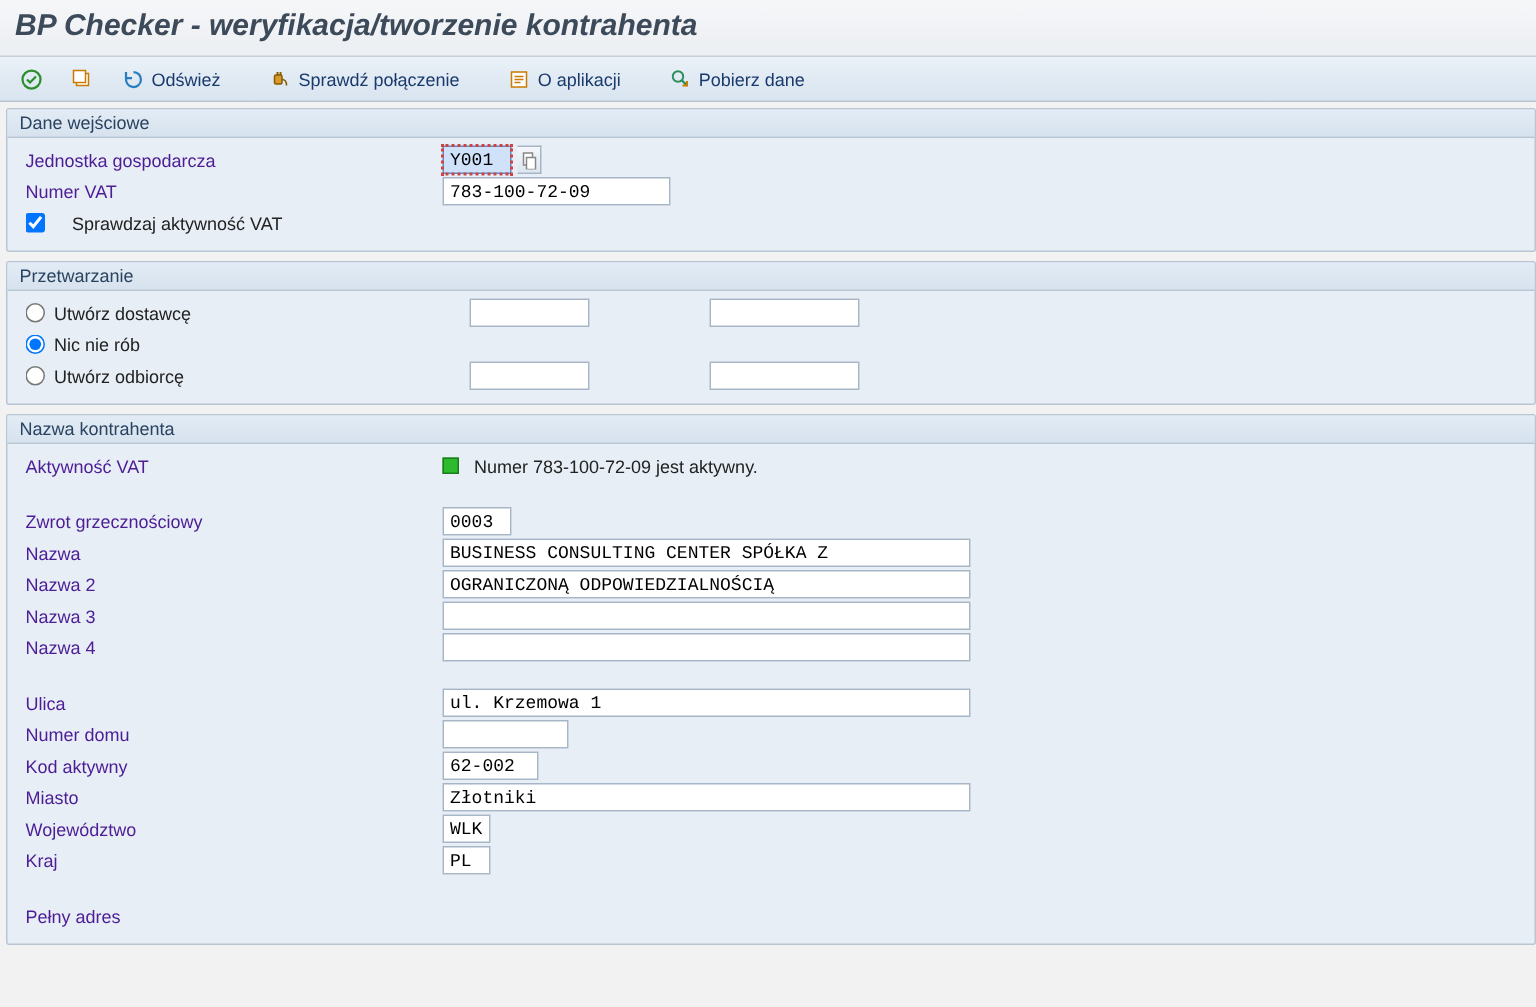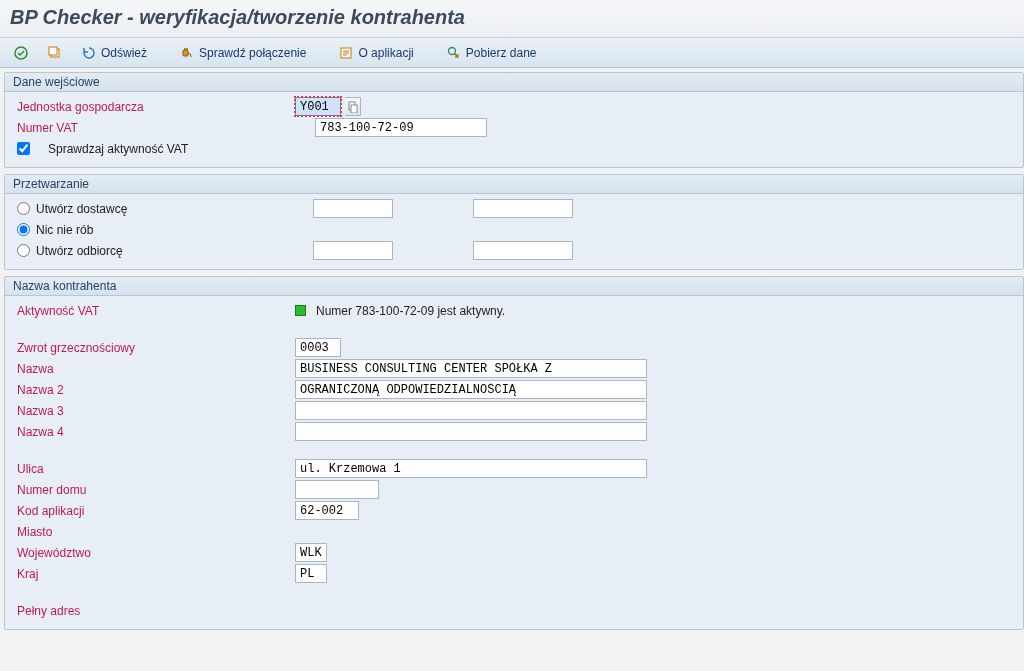--- a/index.html
+++ b/index.html
@@ -73,35 +73,35 @@
   }
   .row {
     display: flex;
     align-items: center;
     height: 21px;
     gap: 4px;
   }
   .lbl {
     width: 278px;
     padding-left: 2px;
-    color: #be185d;
+    color: #4c1d95;
   }
   .lbl.indent { padding-left: 4px; }
   .field {
     border: 1px solid #a7b6c6;
     background: #fff;
     font-family: "Courier New", monospace;
     font-size: 12px;
     padding: 1px 4px;
     height: 19px;
     line-height: 15px;
   }
   .field.w-xs  { width: 46px; }
   .field.w-sm  { width: 84px; }
-  .field.w-md  { width: 172px; margin-left: 20px; }
+  .field.w-md  { width: 152px; }
   .field.w-lg  { width: 352px; }
   .field.w-num { width: 64px; }
   .field.w-2c  { width: 32px; }
   .field.sel {
     background: #cfe2f9;
     border: 1px solid #5a8fc7;
     outline: 2px dotted #c44;
     outline-offset: -1px;
   }
   .search-help {
@@ -291,25 +291,26 @@
       <div class="spacer14"></div>
       <div class="row">
         <div class="lbl indent">Ulica</div>
         <input class="field w-lg" value="ul. Krzemowa 1" style="">
       </div>
       <div class="row">
         <div class="lbl indent">Numer domu</div>
         <input class="field w-sm" value="" style="">
       </div>
       <div class="row">
-        <div class="lbl indent">Kod aplikacji</div>
+        <div class="lbl indent">Kod aktywny</div>
         <input class="field w-num" value="62-002" style="">
       </div>
       <div class="row">
         <div class="lbl indent">Miasto</div>
+        <input class="field w-lg" value="Złotniki" style="">
       </div>
       <div class="row">
         <div class="lbl indent">Województwo</div>
         <input class="field w-2c" value="WLK" style="">
       </div>
       <div class="row">
         <div class="lbl indent">Kraj</div>
         <input class="field w-2c" value="PL" style="">
       </div>
       <div class="spacer14"></div>

